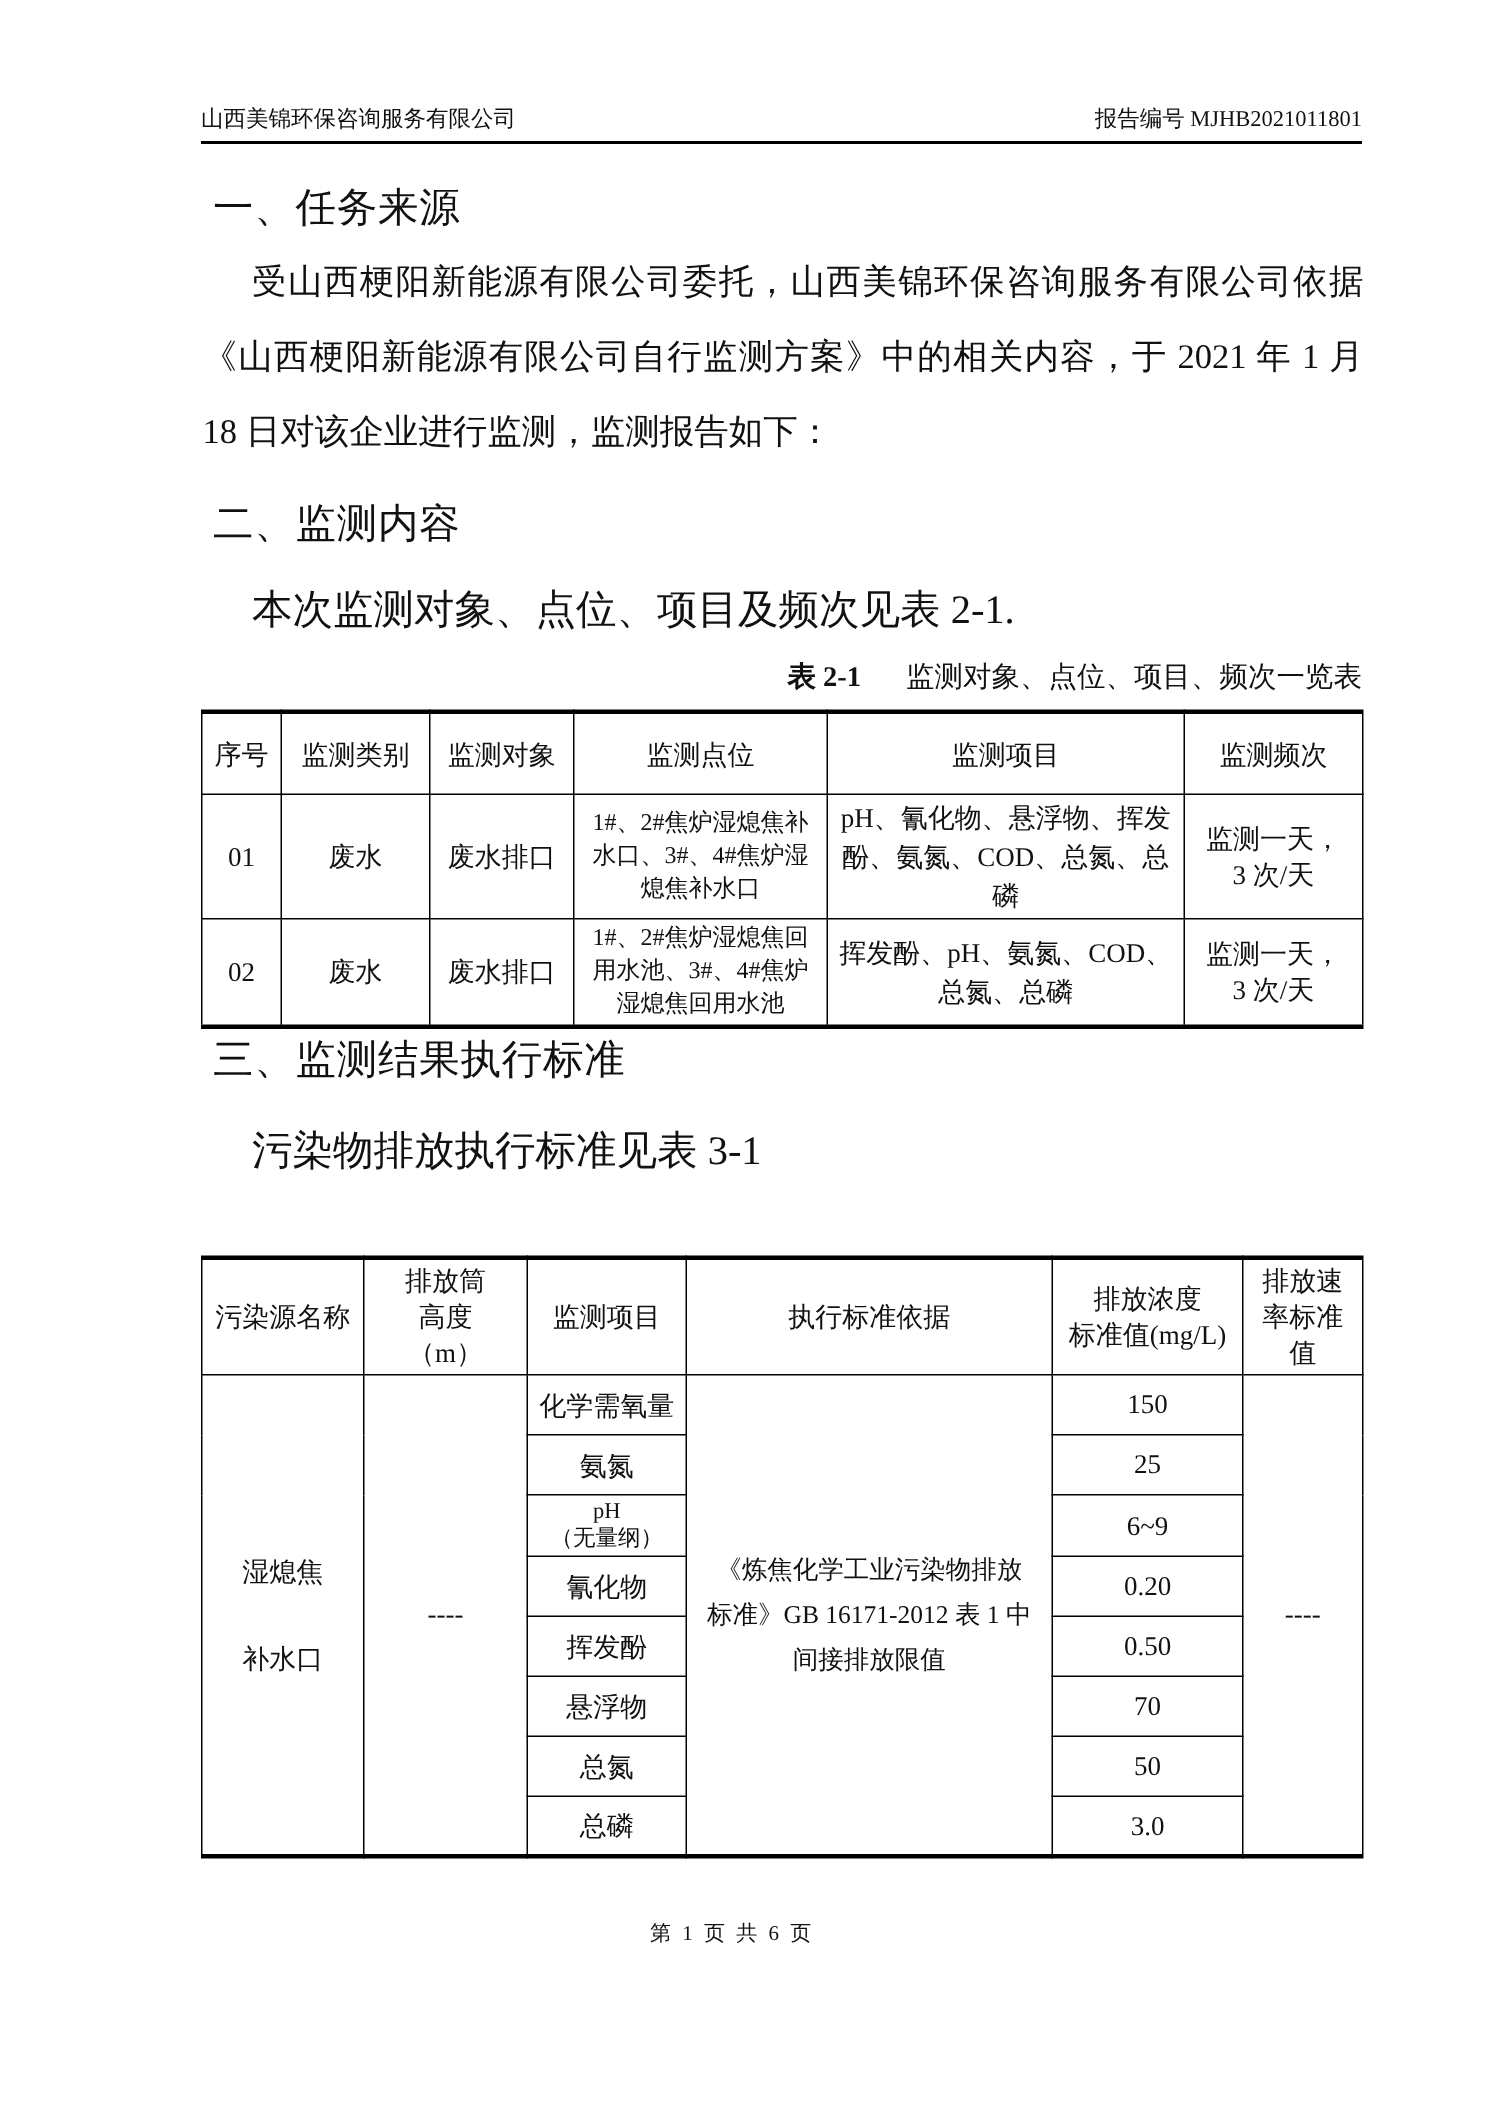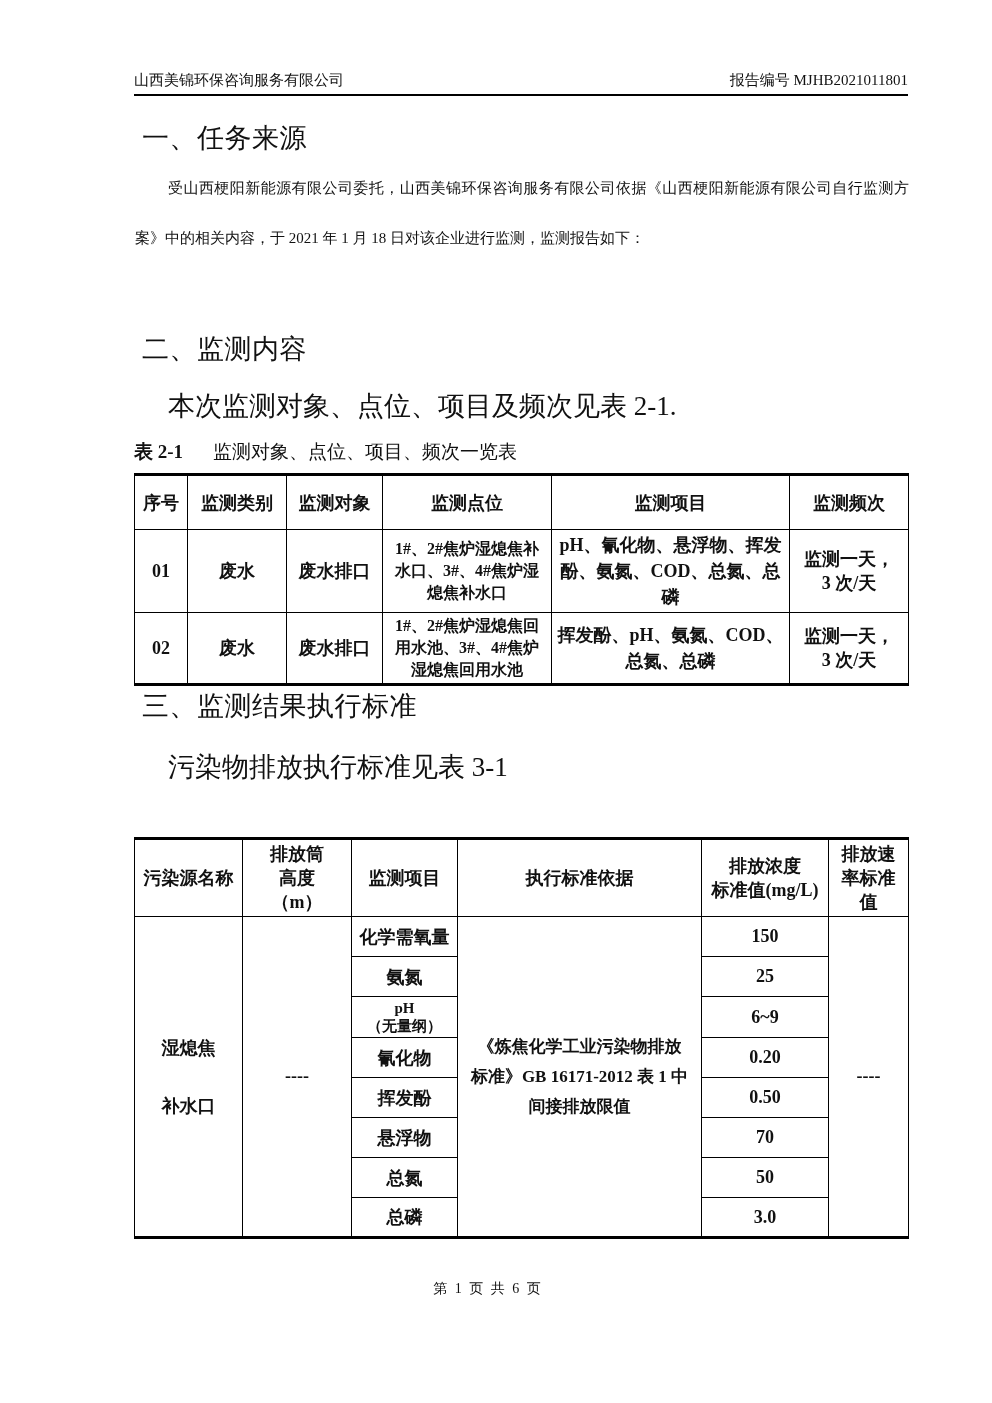--- a/index.html
+++ b/index.html
@@ -32,51 +32,51 @@
     font-weight: normal; letter-spacing: 0.5px;
     white-space: nowrap;
   }
   #sec1-title { top: 120px; }
   #sec2-title { top: 331px; }
   #sec3-title { top: 688px; }
 
   
   .body-para {
     position: absolute; left: 111px; width: 774px;
-    font-size: 15px; line-height: 50px;
+    font-size: 23px; line-height: 50px;
     text-align: justify; text-indent: 33px;
   }
   #para1 { top: 163px; }
   .intro {
     position: absolute; left: 111px; width: 774px;
     font-size: 27px; line-height: 30px; text-indent: 33px;
     white-space: nowrap;
   }
   #intro2 { top: 391px; }
   #intro3 { top: 752px; }
 
   
   .caption {
     position: absolute; left: 110px; width: 774px;
-    text-align: left; font-size: 19px; line-height: 25px;
+    text-align: right; font-size: 19px; line-height: 25px;
   }
   #cap2 { top: 439px; }
   #cap3 { top: 797px; }
   .cap-label { font-weight: bold; margin-right: 30px; }
 
   
   table {
     position: absolute; left: 110px; width: 774px;
     border-collapse: collapse; table-layout: fixed;
     border-top: 3px solid #000; border-bottom: 3px solid #000;
   }
   th, td {
     border: 1px solid #000;
     text-align: center; vertical-align: middle;
-    font-weight: bold;
+    font-weight: normal;
     padding: 2px 4px;
   }
   .pre { white-space: pre-line; }
 
   #table21 { top: 473px; }
   #table21 th { height: 55px; font-size: 18px; }
   #table21 td { font-size: 18px; line-height: 26px; }
   #table21 tbody tr:nth-child(1) td { height: 70px; }
   #table21 tbody tr:nth-child(2) td { height: 66px; }
   #table21 td.pt { font-size: 16px; line-height: 22px; padding: 2px 8px; }

